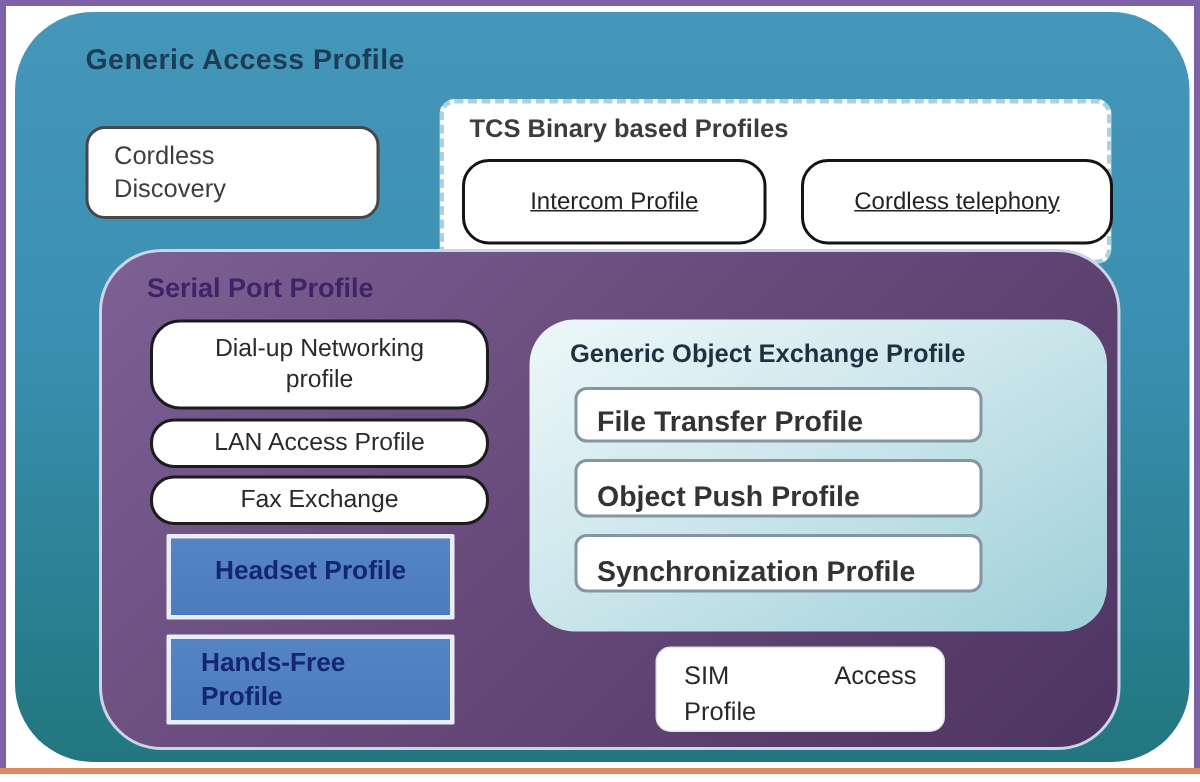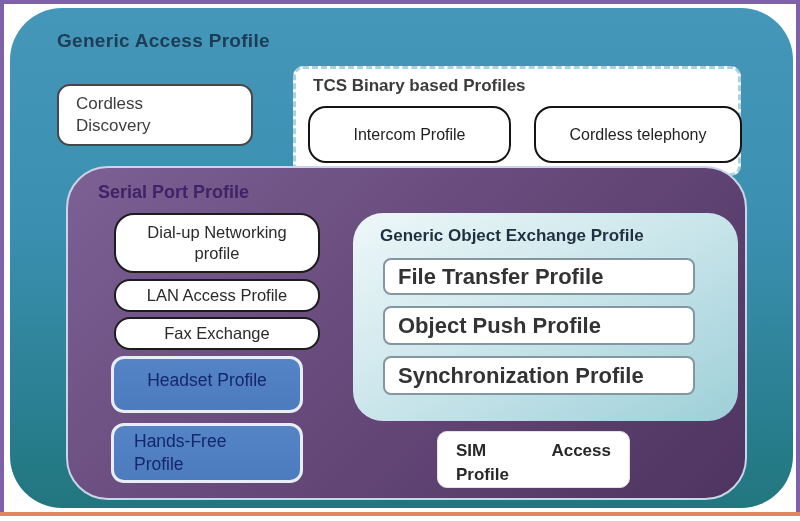--- a/index.html
+++ b/index.html
@@ -56,56 +56,56 @@
   .tcs-title {
     position: absolute; left: 17px; top: 7px;
     font-size: 17px; font-weight: bold; color: #3c3c3c;
   }
   .tcs-item {
     position: absolute; top: 37px; height: 57px;
     background: #ffffff;
     border: 2px solid #141414;
     border-radius: 18px;
     display: flex; align-items: center; justify-content: center;
-    font-size: 16px; color: #222222;
+    font-size: 16px; color: #222222; text-decoration: underline;
   }
   .intercom { left: 12px;  width: 203px; }
   .cordless { left: 238px; width: 208px; }
 
   
   .spp-box {
     position: absolute; left: 56px; top: 158px;
     width: 681px; height: 334px;
     border-radius: 42px;
     border: 2px solid #ccd4e8;
     background: linear-gradient(135deg, var(--purple-light, #7d6094) 0%, #684b7c 45%, var(--purple-dark, #4e3460) 100%);
   }
   .spp-title {
     position: absolute; left: 30px; top: 14px;
     font-size: 18px; font-weight: bold;
     color: var(--spp-title-color, #3e2366);
   }
   .white-pill {
-    position: absolute; left: 46px; width: 206px;
+    position: absolute; left: 32px; width: 226px;
     background: #ffffff;
     border: 2px solid #1c1c1c;
     display: flex; align-items: center; justify-content: center;
     text-align: center;
     font-size: 16.5px; color: #2a2a2a; line-height: 1.25;
   }
   .dialup { top: 45px;  height: 60px; border-radius: 20px; }
   .lan    { top: 111px; height: 33px; border-radius: 16px; }
   .fax    { top: 149px; height: 33px; border-radius: 16px; }
 
   .blue-box {
     position: absolute; left: 43px; width: 192px;
     background: linear-gradient(180deg, #5584c6 0%, var(--blue-box, #4c7cbe) 100%);
     border: 3px solid #e9edf6;
-    border-radius: 13px;
-    font-size: 17.5px; font-weight: normal;
+    border-radius: 1px;
+    font-size: 17.5px; font-weight: bold;
     color: var(--blue-text, #13266e);
   }
   .headset {
     top: 188px; height: 57px;
     display: flex; justify-content: center;
     padding-top: 11px;
   }
   .handsfree {
     top: 255px; height: 60px;
     display: flex; align-items: center;
@@ -117,41 +117,41 @@
     position: absolute; left: 285px; top: 45px;
     width: 385px; height: 208px;
     border-radius: 30px;
     background: linear-gradient(150deg, #eef7f8 0%, #cde7ec 45%, #9ecfd8 100%);
   }
   .goep-title {
     position: absolute; left: 27px; top: 13px;
     font-size: 17px; font-weight: bold; color: #1f3040;
   }
   .goep-item {
-    position: absolute; left: 30px; width: 312px;
+    position: absolute; left: 30px; width: 272px;
     background: #ffffff;
     border: 2px solid #8496a2;
     border-radius: 8px;
-    display: flex; align-items: center;
+    display: flex; align-items: flex-end;
     padding-left: 13px;
-    font-size: 22px; font-weight: bold; color: #333333;
+    font-size: 19px; font-weight: bold; color: #333333;
   }
   .ft   { top: 45px;  height: 37px; }
   .op   { top: 93px;  height: 39px; }
   .sync { top: 143px; height: 39px; }
 
   
   .sim-box {
     position: absolute; left: 369px; top: 263px;
     width: 193px; height: 57px;
     background: #ffffff;
     border: 1px solid #e3e3e3;
     border-radius: 10px;
     padding: 7px 18px 16px 18px;
-    font-size: 17px; color: #282828; line-height: 1.4; font-weight: bold;
+    font-size: 17px; color: #282828; line-height: 1.4;
   }
   .sim-row1 { display: flex; justify-content: space-between; }
 </style>
 </head>
 <body>
 
 <div class="page">
 
   <div class="gap-box">
 

